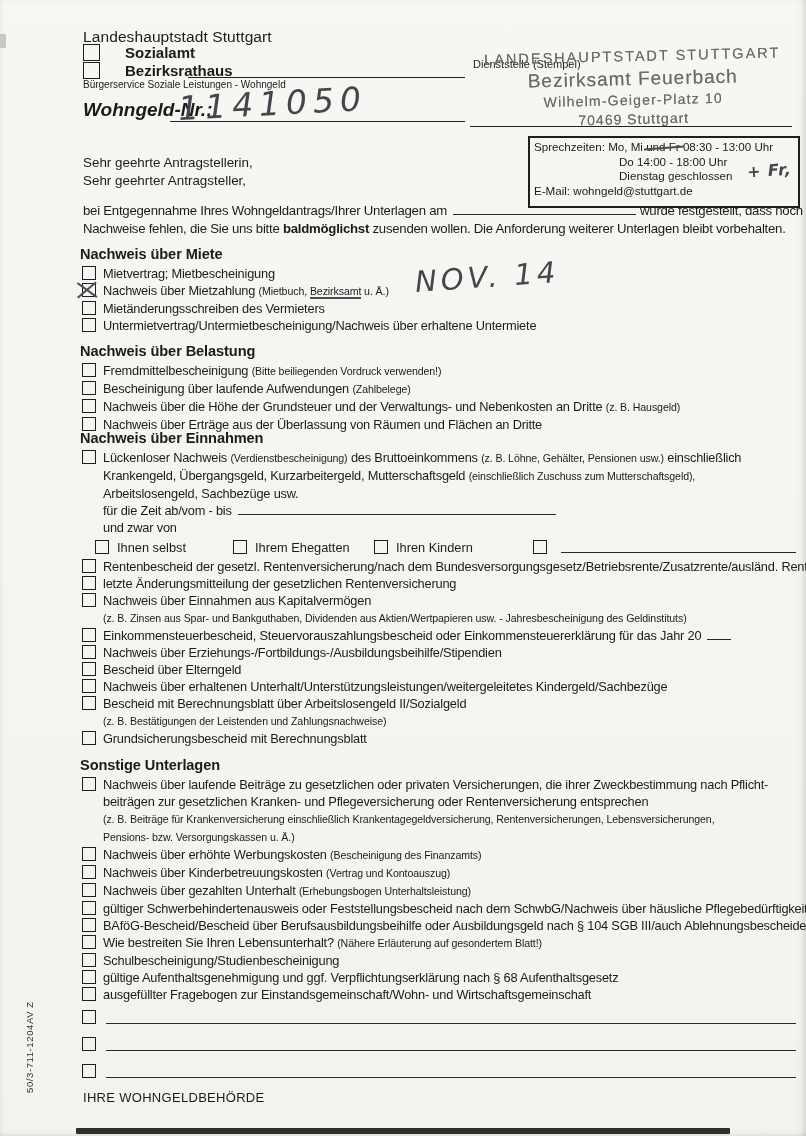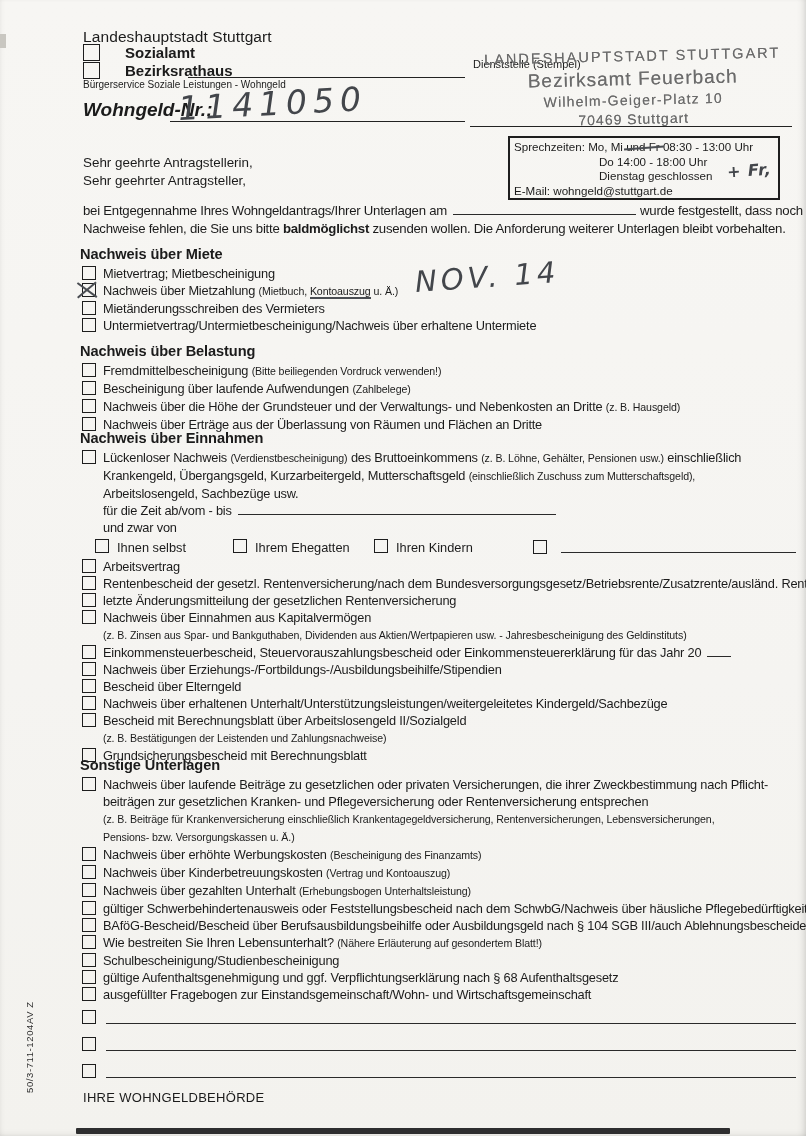--- a/index.html
+++ b/index.html
@@ -20,21 +20,21 @@
   .hand{font-family:"DejaVu Sans",sans-serif;font-style:italic;color:#43464b;}
   .wg-value{position:absolute;left:178px;top:84px;font-size:33px;letter-spacing:6px;transform:rotate(-3deg);}
   
   .dienststelle{position:absolute;left:473px;top:26px;font-size:11px;margin-top:32px;}
   .stamp{position:absolute;left:468px;top:46px;width:330px;text-align:center;color:#6b6b6b;transform:rotate(-1.4deg);
     font-family:"Liberation Sans",sans-serif;text-shadow:0 0 .6px #8a8a8a;}
   .stamp .s1{font-size:14.5px;letter-spacing:2px;line-height:21px;}
   .stamp .s2{font-size:19px;letter-spacing:1px;line-height:23px;}
   .stamp .s3{font-size:14px;letter-spacing:1.2px;line-height:20px;}
   .stamp .s4{font-size:14px;letter-spacing:1px;line-height:19px;}
-  .hours{position:absolute;left:508px;top:136px;width:272px;height:64px;border:2px solid #1e1e1e;box-sizing:border-box;
+  .hours{position:absolute;left:528px;top:136px;width:272px;height:72px;border:2px solid #1e1e1e;box-sizing:border-box;
     font-size:11.6px;line-height:14.5px;padding:2px 10px 0 4px;white-space:nowrap;}
   .hours .ind{padding-left:85px;}
   .struck{position:relative;display:inline-block;}
   .struck::after{content:"";position:absolute;left:-2px;right:-4px;top:48%;height:2.4px;background:#4a4d52;transform:rotate(-4deg);}
   .hours-hand{position:absolute;right:6px;top:26px;font-size:16px;font-weight:bold;letter-spacing:1px;transform:rotate(-4deg);}
   
   .salut{position:absolute;left:83px;top:154px;font-size:13.4px;line-height:17.5px;}
   .intro{position:absolute;left:83px;top:202px;width:718px;font-size:13.2px;letter-spacing:-.25px;line-height:17.5px;white-space:nowrap;}
   .ifill{display:inline-block;width:183px;border-bottom:1.4px solid #2a2a2a;height:11px;margin:0 4px 0 6px;}
   
@@ -47,21 +47,21 @@
   .lab{font-size:12.8px;letter-spacing:-.2px;white-space:nowrap;}
   .lab .sm{font-size:10.6px;letter-spacing:-.1px;}
   .lab .hu{border-bottom:2px solid #4a4d52;}
   .fill{display:inline-block;border-bottom:1.5px solid #2a2a2a;height:12px;margin-left:6px;}
   .box.checked::before,.box.checked::after{content:"";position:absolute;width:24px;height:2.4px;background:#4a4d52;left:-8px;top:5px;}
   .box.checked::before{transform:rotate(36deg);}
   .box.checked::after{transform:rotate(-40deg);}
   .hand-note{position:absolute;left:335px;top:-13px;font-family:"DejaVu Sans",sans-serif;font-style:italic;color:#43464b;
     font-size:29px;letter-spacing:4px;transform:rotate(-4deg);white-space:nowrap;}
   .row.checks{padding-left:15px;height:22px;align-items:center;}
-  .opt{display:inline-flex;align-items:flex-start;}
+  .opt{display:inline-flex;align-items:center;}
   .opt .box{margin:0 8px 0 0;}
   .opt-l{font-size:12.8px;}
   .opt.grow{flex:1;}
   .opt.grow .fill{flex:1;align-self:flex-end;margin-bottom:2px;}
   #sec-extra .row{height:27px;align-items:flex-end;}
   #sec-extra .box{margin:0 7px 1px 2px;}
   #sec-extra .fill{flex:1;margin:0 0 1px 3px;}
   
   .form-code{position:absolute;left:24px;top:978px;height:115px;writing-mode:vertical-rl;transform:rotate(180deg);
     font-size:9.5px;color:#2f2f2f;letter-spacing:.6px;}
@@ -125,21 +125,21 @@
   <div class="signature">IHRE WOHNGELDBEHÖRDE</div>
   <div class="bottom-bar"></div>
 <div class="section" id="sec-miete">
       <div class="sec-h">Nachweis über Miete</div>
       <div class="row item">
         <span class="box"></span>
         <span class="lab"><span>Mietvertrag; Mietbescheinigung</span></span>
       </div>
       <div class="row item">
         <span class="box checked"></span>
-        <span class="lab"><span>Nachweis über Mietzahlung </span><span class="sm">(Mietbuch, </span><span class="sm hu">Kontoauszug</span><span class="sm"> u. Ä.)</span></span>
+        <span class="lab"><span>Nachweis über Mietzahlung </span><span class="sm">(Mietbuch, </span><span class="sm hu">Bezirksamt</span><span class="sm"> u. Ä.)</span></span>
         <span class="hand-note">NOV. 14</span>
       </div>
       <div class="row item">
         <span class="box"></span>
         <span class="lab"><span>Mietänderungsschreiben des Vermieters</span></span>
       </div>
       <div class="row item">
         <span class="box"></span>
         <span class="lab"><span>Untermietvertrag/Untermietbescheinigung/Nachweis über erhaltene Untermiete</span></span>
       </div>
@@ -195,24 +195,20 @@
           <span class="box"></span>
           <span class="opt-l">Ihren Kindern</span>
         </span>
         <span class="opt grow">
           <span class="box"></span>
           <span class="fill" style="flex: 1 1 0%;"></span>
         </span>
       </div>
       <div class="row item">
         <span class="box"></span>
-        <span class="lab"><span>Arbeitsvertrag</span></span>
-      </div>
-      <div class="row item">
-        <span class="box"></span>
         <span class="lab"><span>Rentenbescheid der gesetzl. Rentenversicherung/nach dem Bundesversorgungsgesetz/Betriebsrente/Zusatzrente/ausländ. Rente</span></span>
       </div>
       <div class="row item">
         <span class="box"></span>
         <span class="lab"><span>letzte Änderungsmitteilung der gesetzlichen Rentenversicherung</span></span>
       </div>
       <div class="row item">
         <span class="box"></span>
         <span class="lab"><span>Nachweis über Einnahmen aus Kapitalvermögen</span></span>
       </div>

